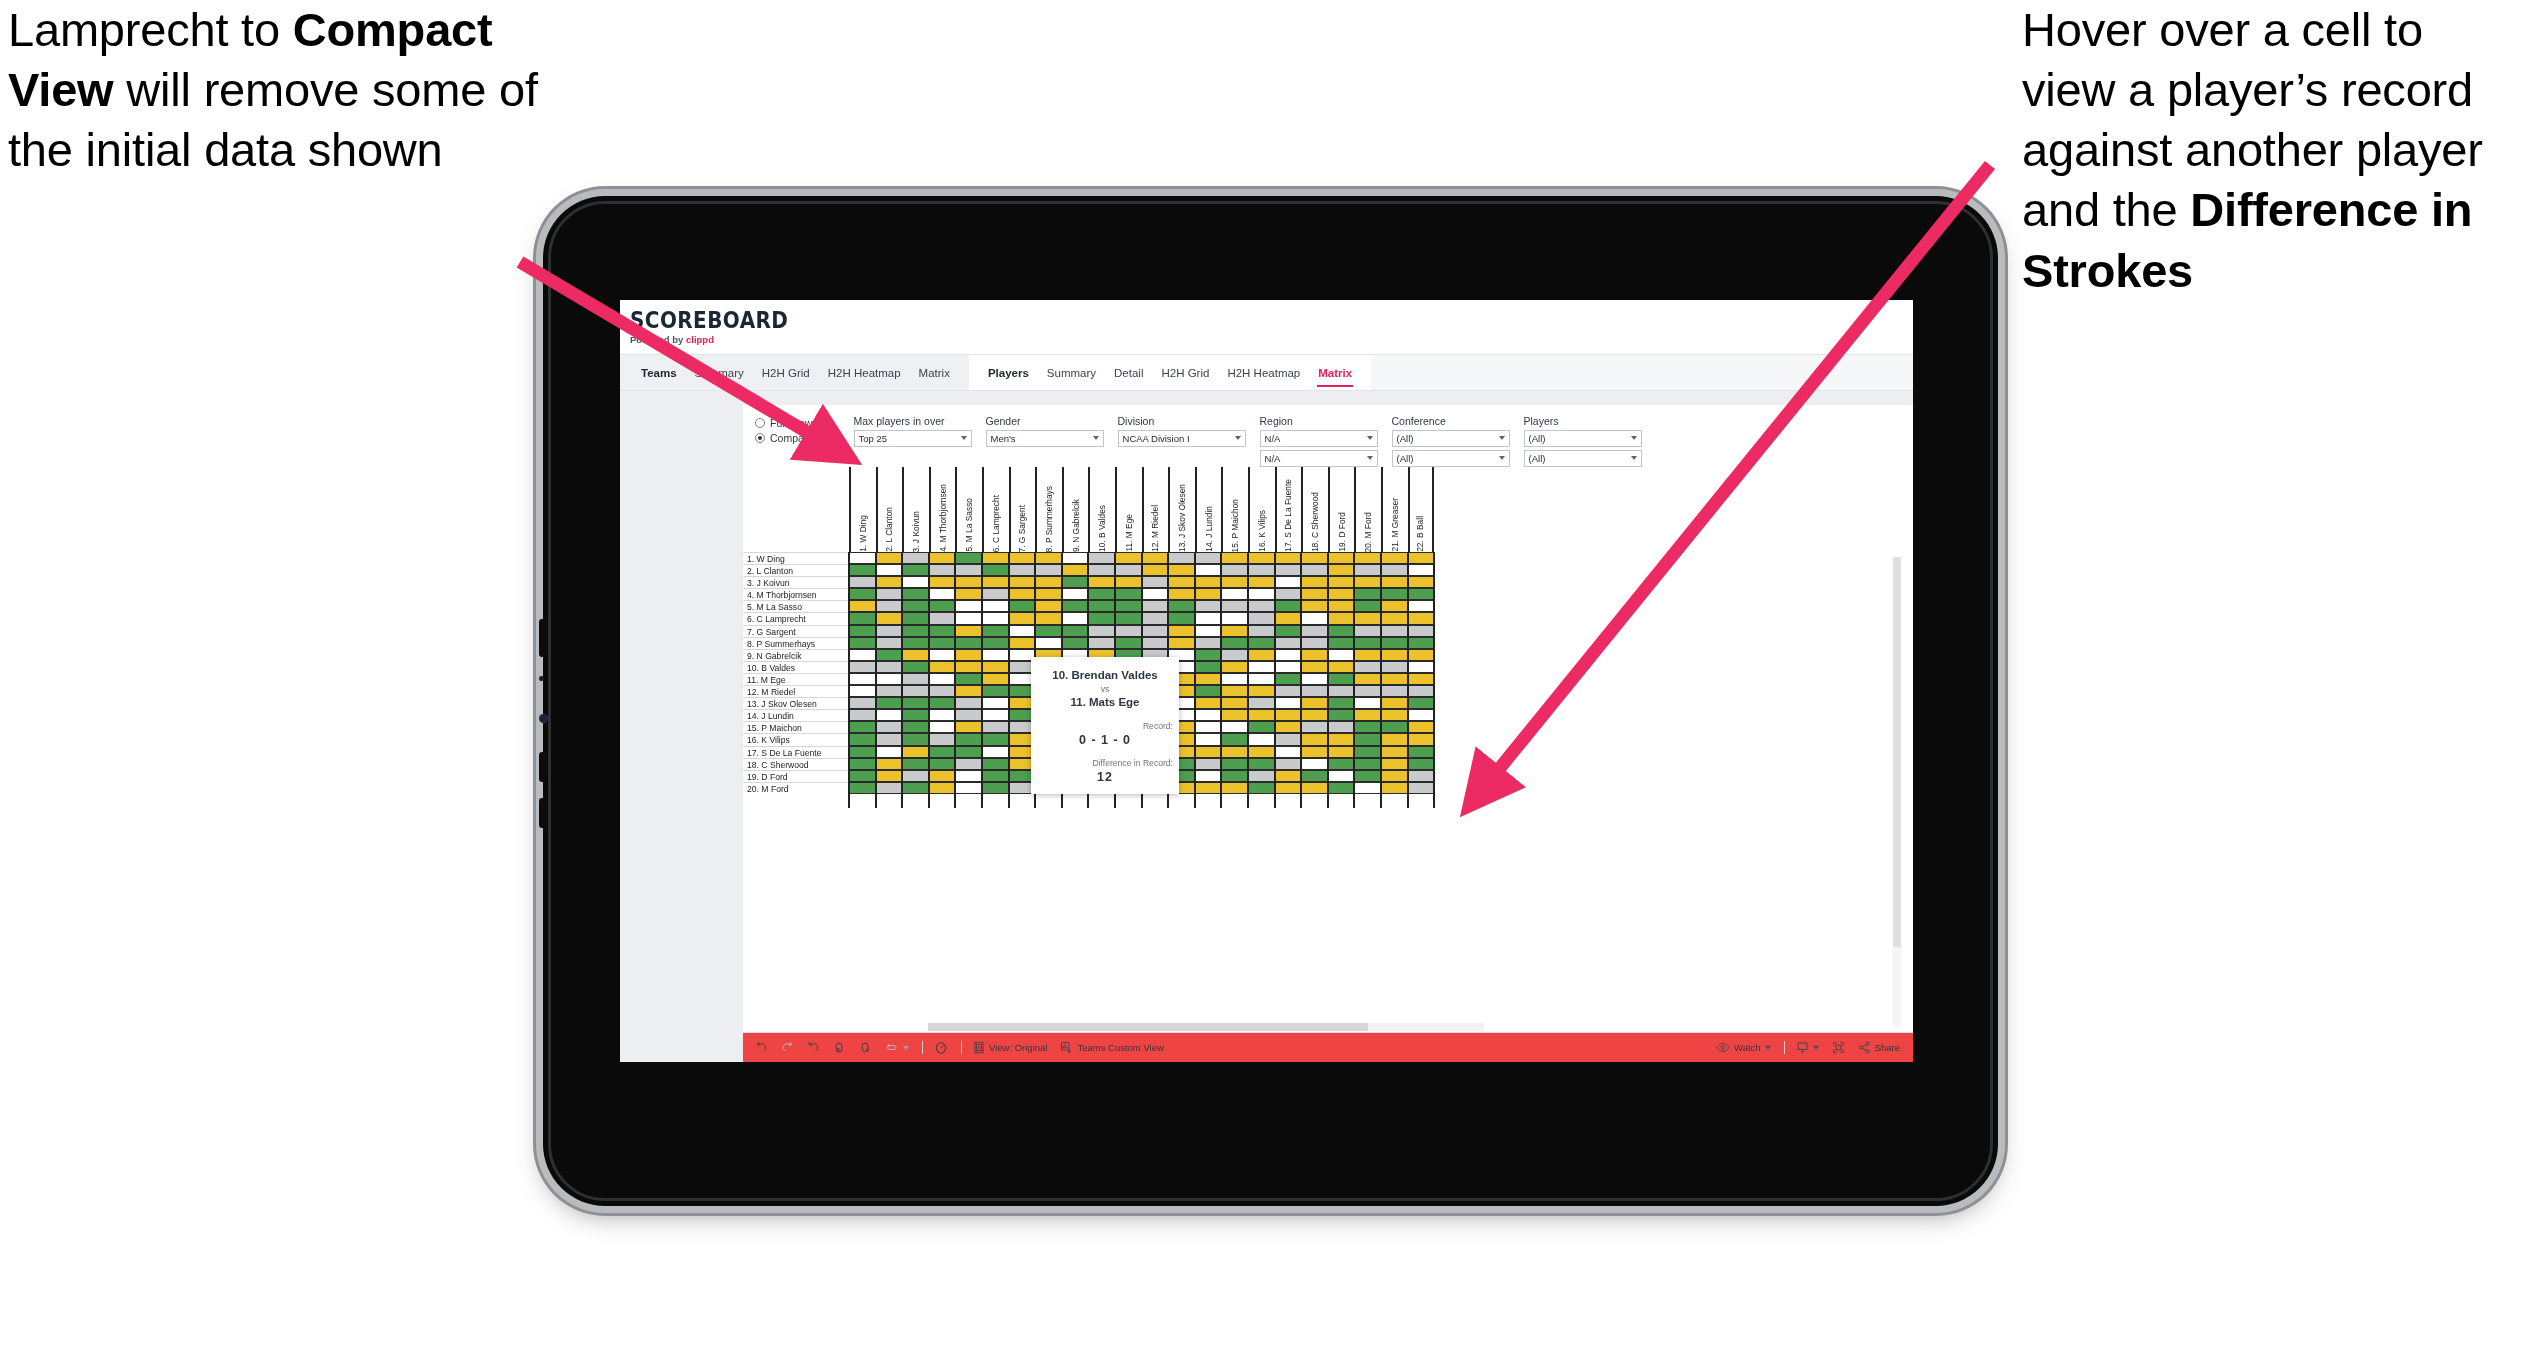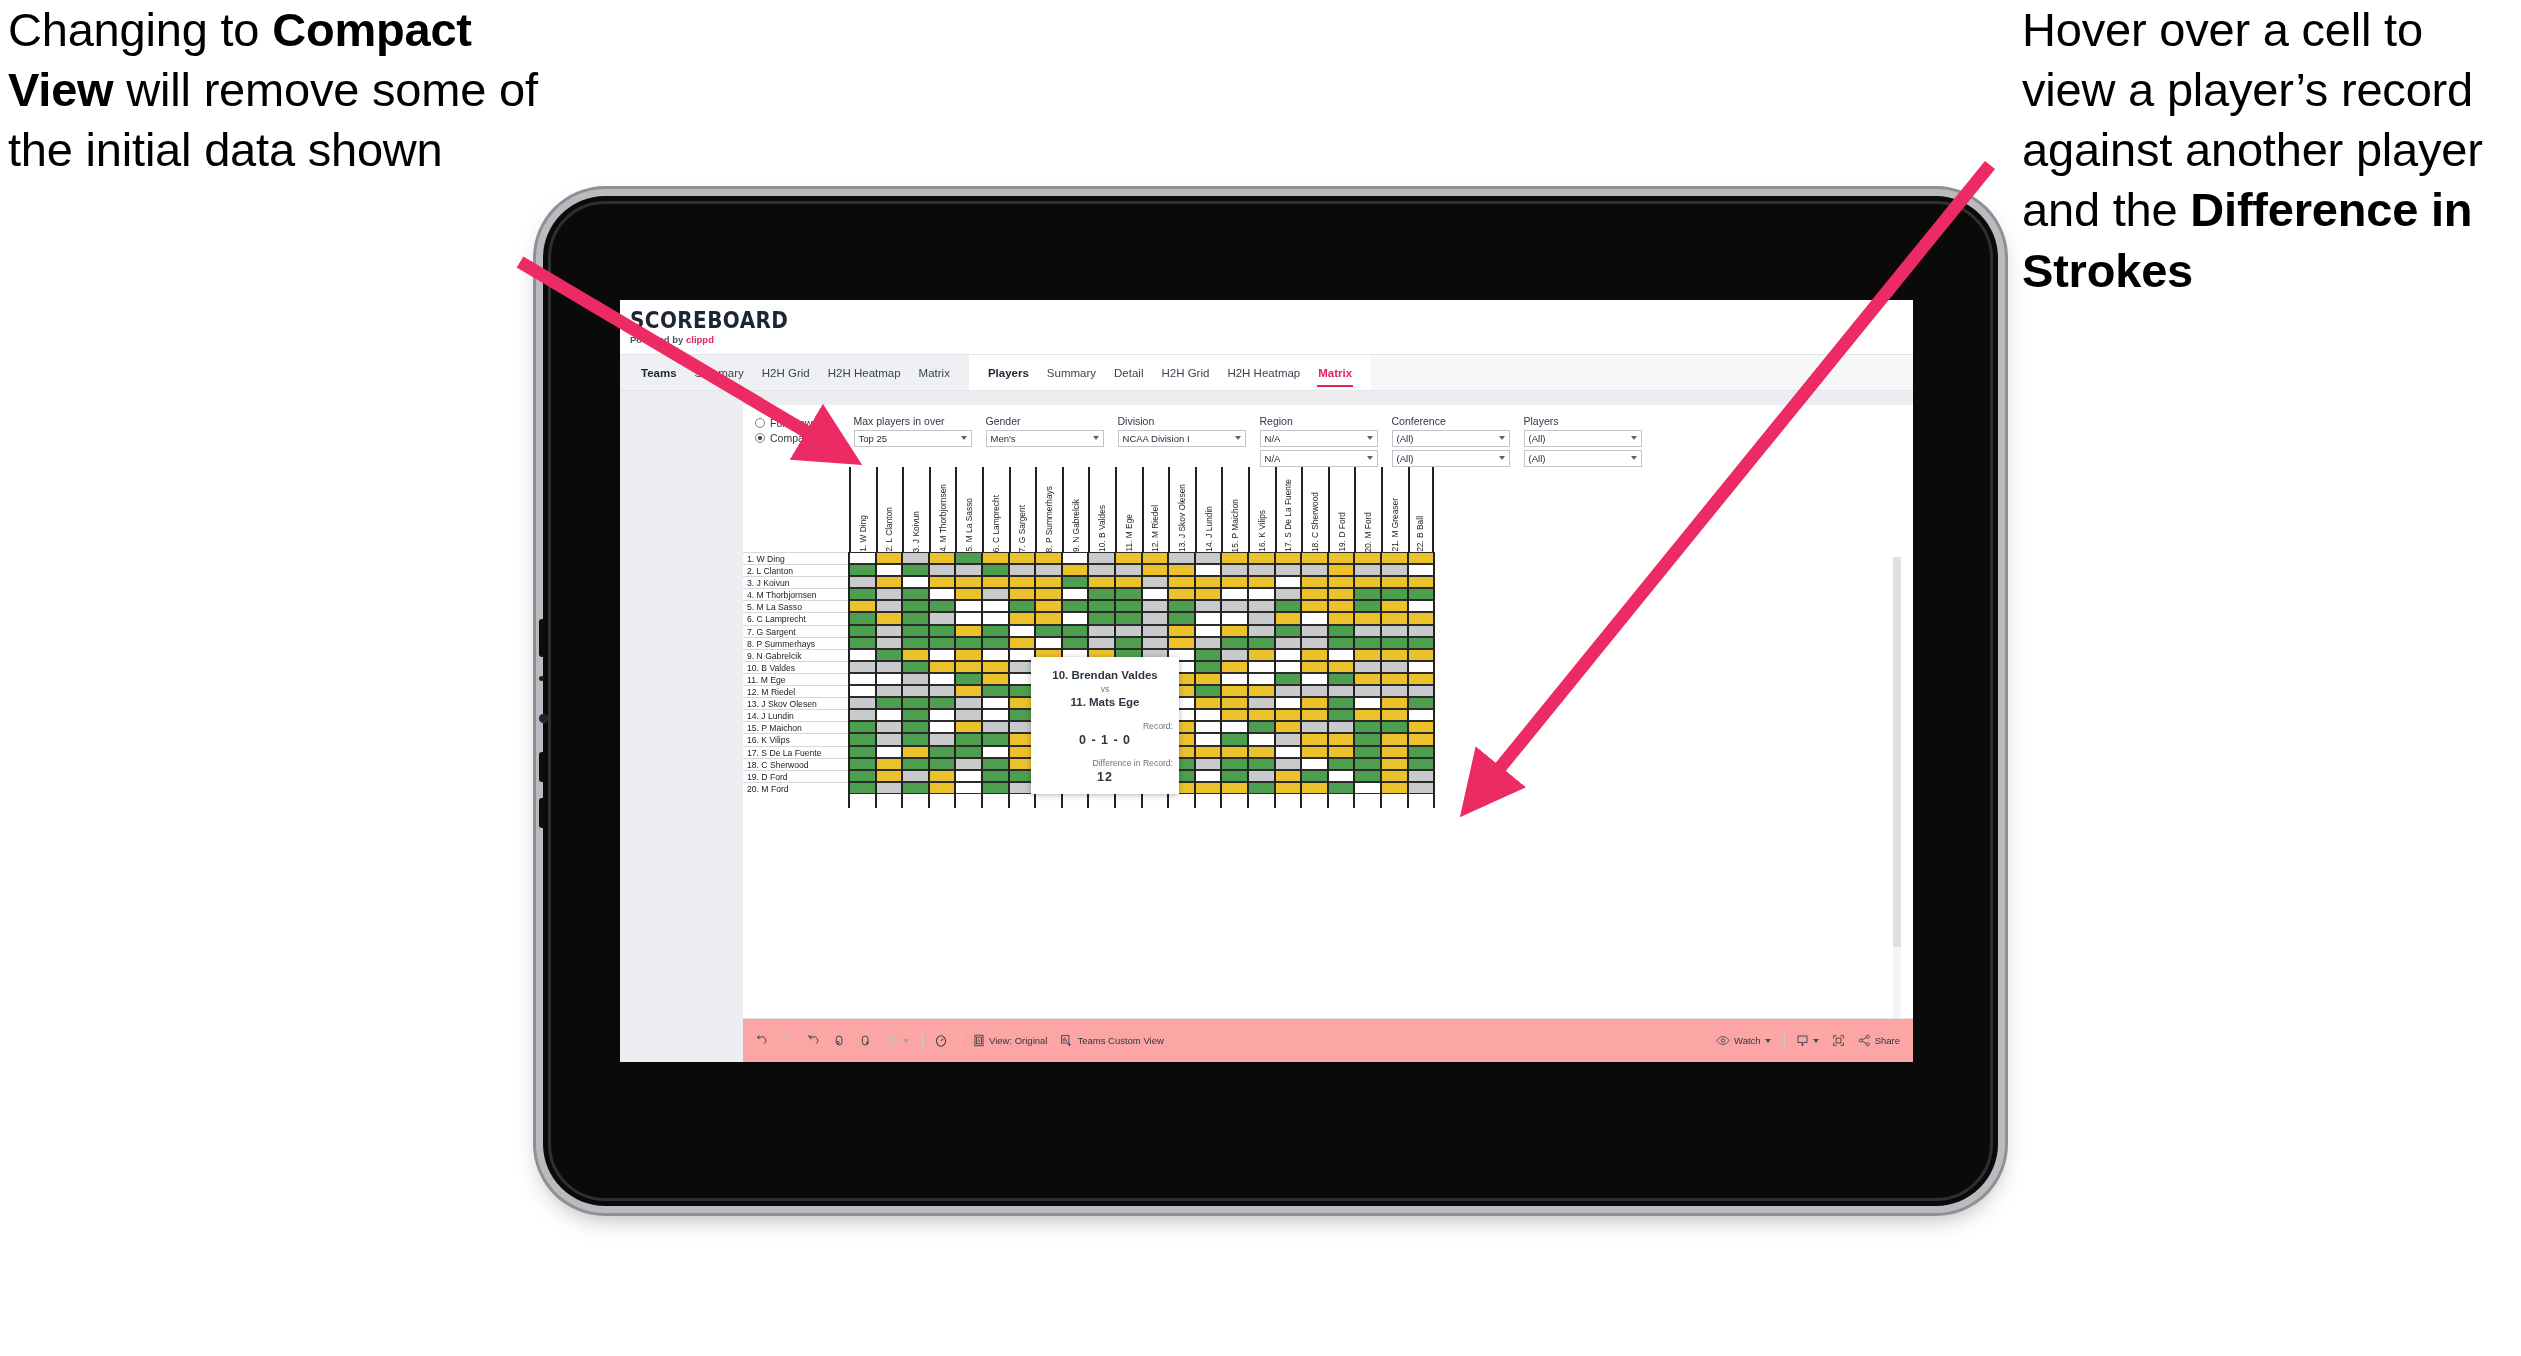--- a/index.html
+++ b/index.html
@@ -117,43 +117,43 @@
   .hscroll { position:absolute; left:185px; bottom:31px; width:556px; height:8px;
              background:#f1f1f1; }
   .hscroll .thumb { position:absolute; left:0; top:0; width:440px; height:8px;
              background:#d6d6d6; }
   .vscroll { position:absolute; right:12px; top:90px; width:8px; height:470px;
              background:#f5f5f5; }
   .vscroll .thumb { position:absolute; left:0; top:0; width:8px; height:390px;
              background:#e0e0e0; }
 
   
-  .toolbar { position:absolute; left:0; right:0; bottom:0; height:44px;
-             background:#fca5a5; border-top:1px solid #e0e2e5;
+  .toolbar { position:absolute; left:0; right:0; bottom:0; height:30px;
+             background:#ef4444; border-top:1px solid #e0e2e5;
              display:flex; align-items:center; padding-left:12px; font-size:9.5px;
              color:#30383f; }
   .tb { display:flex; align-items:center; margin-right:13px; }
   .tb svg { display:block; }
   .tbsep { width:1px; height:13px; background:#c9ccd0; margin:0 11px 0 0; }
   .tb span { margin-left:4px; }
   .caret { width:0;height:0;border-left:3px solid transparent;
            border-right:3px solid transparent;border-top:4px solid #454d55;
            margin-left:4px; }
 
   
   .arrowsvg { position:absolute; left:0; top:0; width:2521px; height:1356px;
               pointer-events:none; z-index:90; }
 </style>
 </head>
 <body>
 
 <div class="stage">
 
   <div class="annot" id="annot-left">
-    <span>Changing to </span><b>Compact View</b><span> will remove some of the initial data shown</span>
+    <span>Lamprecht to </span><b>Compact View</b><span> will remove some of the initial data shown</span>
   </div>
 
   <div class="annot" id="annot-right">
     <span>Hover over a cell to view a player’s record against another player and the </span><b>Difference in Strokes</b>
   </div>
 
   <div class="tablet">
     <div class="tablet-edge"></div>
     <div class="btn-dot" id="vol-up"></div>
     <div class="btn-dot" id="mic-dot"></div>

